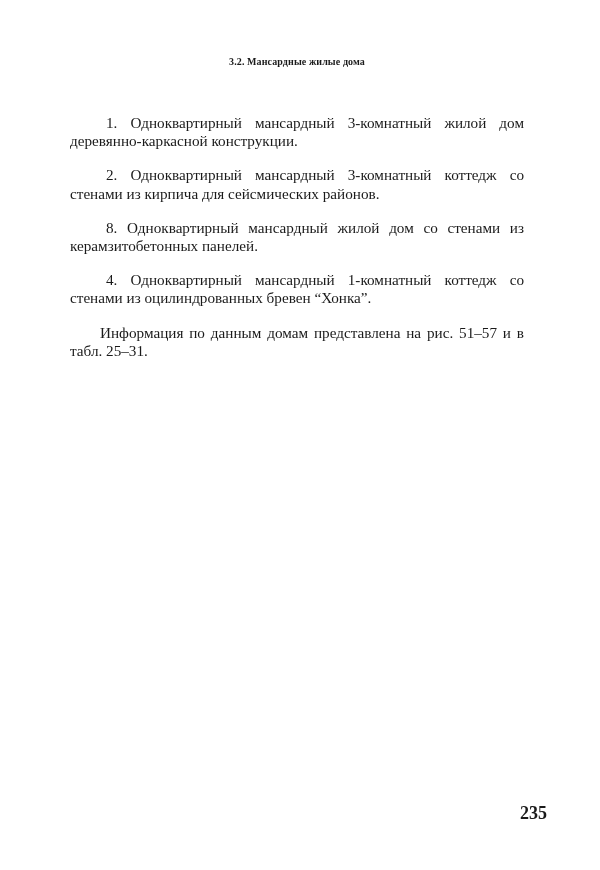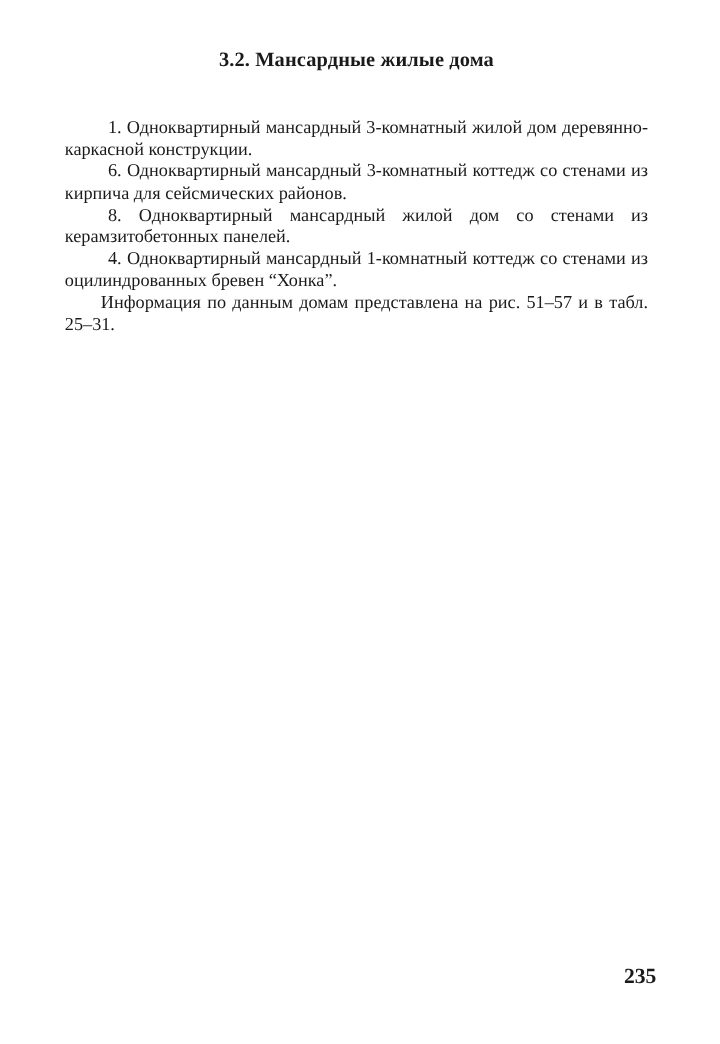--- a/index.html
+++ b/index.html
@@ -16,38 +16,38 @@
       color: #1a1a1a;
     }
     .page {
       position: absolute;
       left: 54px;
       top: 0;
       width: 486px;
     }
     .section-title {
       position: absolute;
-      top: 40px;
+      top: 56px;
       left: 0;
       width: 486px;
       text-align: center;
       font-weight: bold;
-      font-size: 17px;
+      font-size: 10px;
       letter-spacing: 0.1px;
     }
     .body {
       position: absolute;
       top: 98px;
       left: 0;
       width: 486px;
       font-size: 15.2px;
       line-height: 18.2px;
     }
     .para {
-      margin: 0;
+      margin: 16px;
       text-align: justify;
       text-indent: 36px;
     }
     .para.last {
       text-indent: 30px;
     }
     .page-number {
       position: absolute;
       top: 803px;
       left: 520px;
@@ -56,20 +56,20 @@
     }
   </style>
 </head>
 <body>
 
 <div class="page">
   <div class="section-title">3.2. Мансардные жилые дома</div>
 
   <div class="body">
     <p class="para">1. Одноквартирный мансардный 3-комнатный жилой дом деревянно-каркасной конструкции.</p>
-    <p class="para">6. Одноквартирный мансардный 3-комнатный коттедж со стенами из кирпича для сейсмических районов.</p>
+    <p class="para">2. Одноквартирный мансардный 3-комнатный коттедж со стенами из кирпича для сейсмических районов.</p>
     <p class="para">8. Одноквартирный мансардный жилой дом со стенами из керамзитобетонных панелей.</p>
     <p class="para">4. Одноквартирный мансардный 1-комнатный коттедж со стенами из оцилиндрованных бревен “Хонка”.</p>
     <p class="para last">Информация по данным домам представлена на рис. 51–57 и в табл. 25–31.</p>
   </div>
 </div>
 
 <div class="page-number">235</div>
 
 </body></html>

